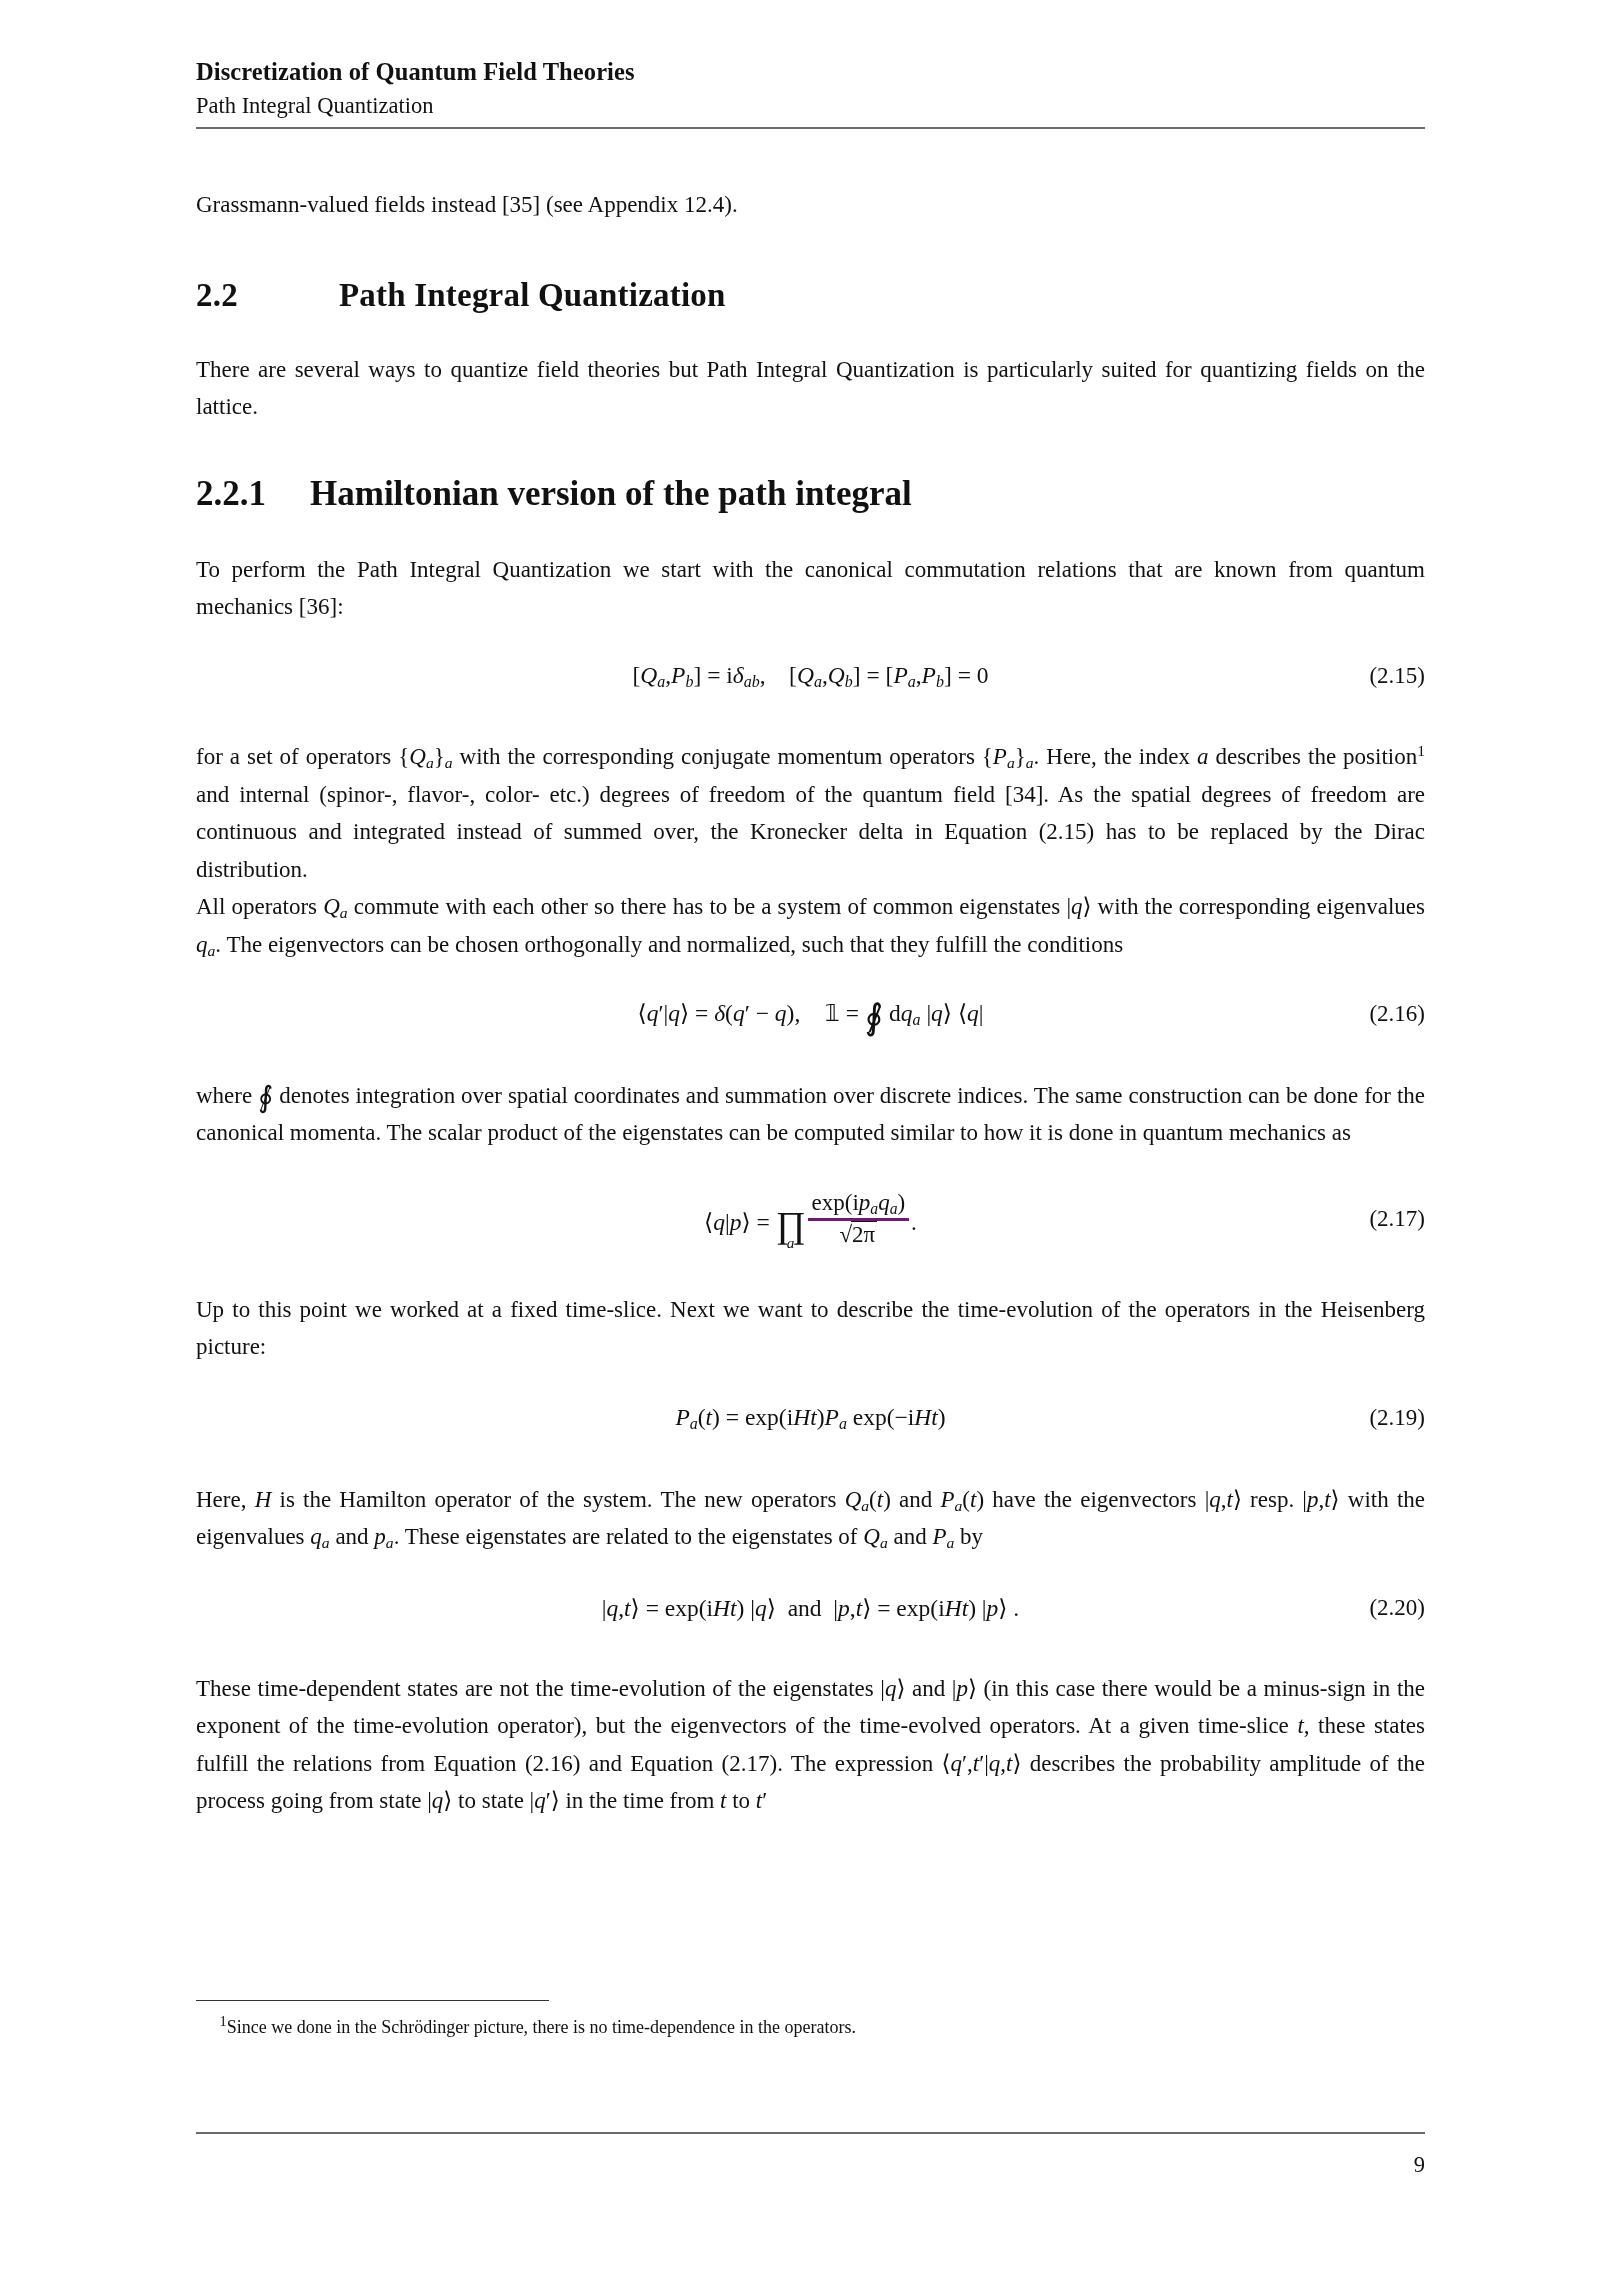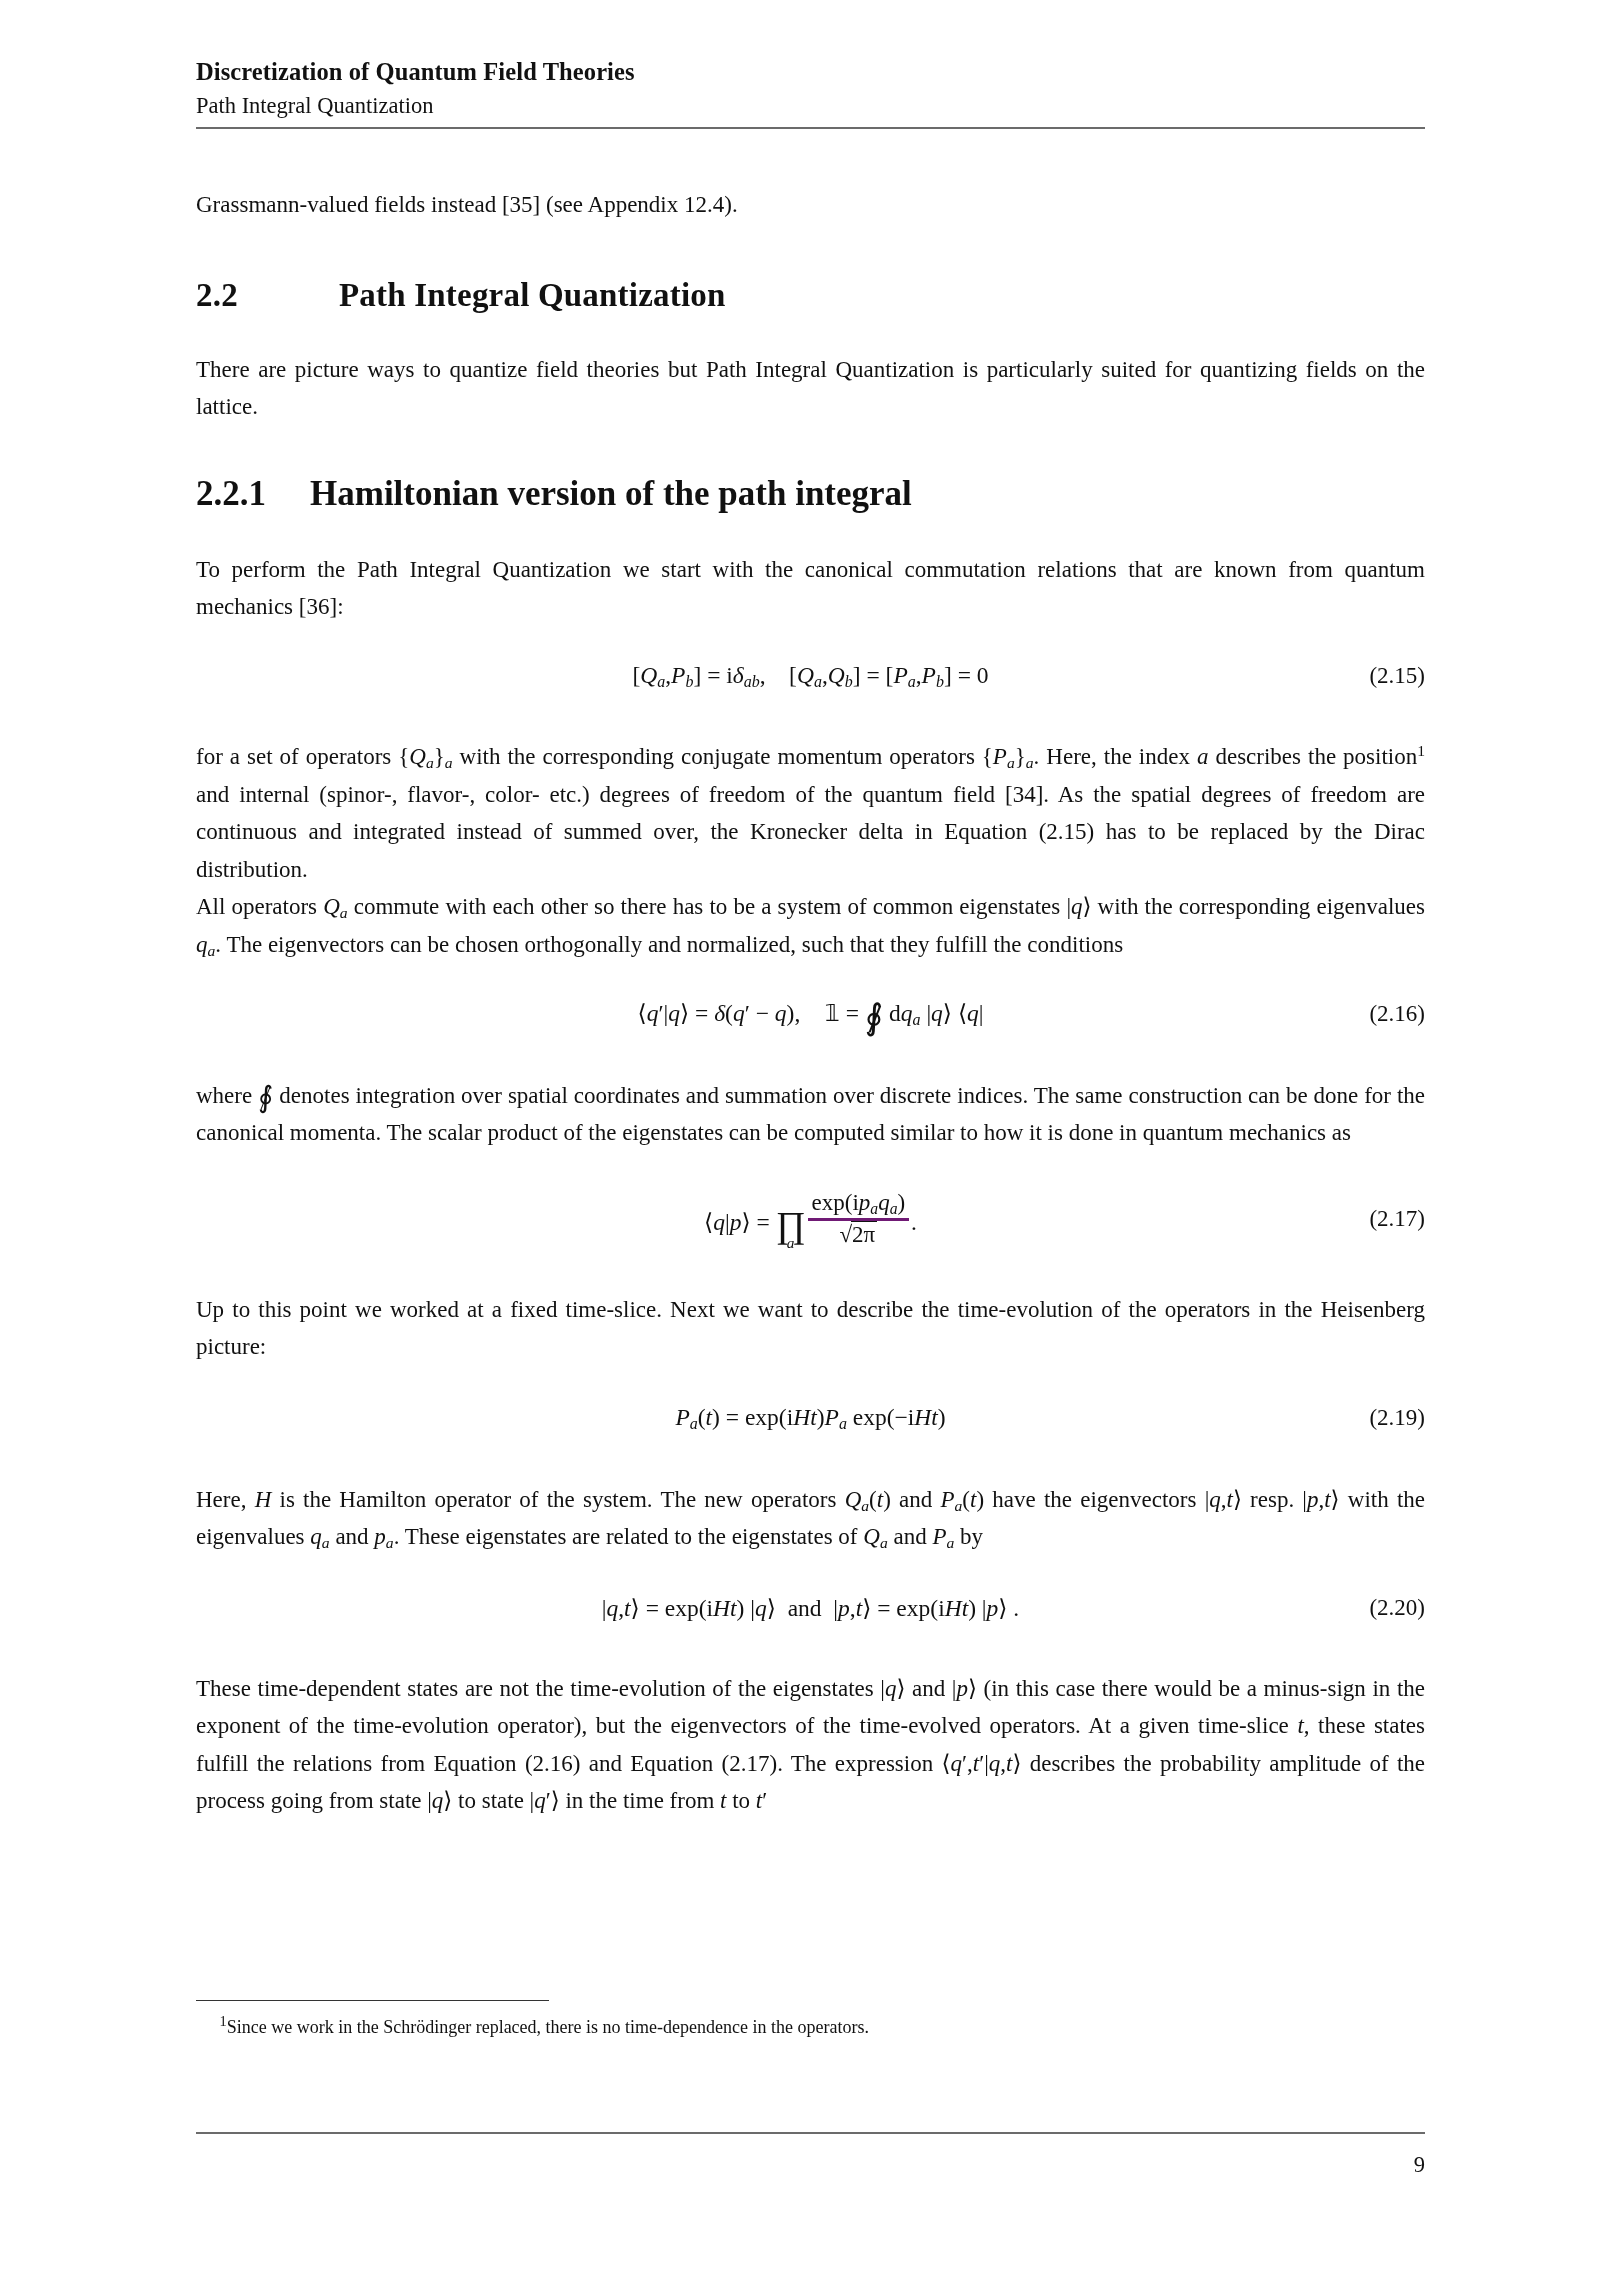--- a/index.html
+++ b/index.html
@@ -219,21 +219,21 @@
   </div>
 
   <div class="content">
 
     <p class="para">Grassmann-valued fields instead [35] (see Appendix 12.4).</p>
 
     <div class="sec-h">
       <span class="num">2.2</span><span>Path Integral Quantization</span>
     </div>
 
-    <p class="para">There are picture ways to quantize field theories but Path Integral Quantization is particularly suited for quantizing fields on the lattice.</p>
+    <p class="para">There are several ways to quantize field theories but Path Integral Quantization is particularly suited for quantizing fields on the lattice.</p>
 
     <div class="subsec-h">
       <span class="num">2.2.1</span><span>Hamiltonian version of the path integral</span>
     </div>
 
     <p class="para">To perform the Path Integral Quantization we start with the canonical commutation relations that are known from quantum mechanics [36]:</p>
 
     <div class="eq-block">
       <div class="eq-body">
         [<i class="m">Q</i><sub class="s">a</sub>,<i class="m">P</i><sub class="s">b</sub>] = i<i class="m">δ</i><sub class="s">ab</sub>,&nbsp;&nbsp;&nbsp; [<i class="m">Q</i><sub class="s">a</sub>,<i class="m">Q</i><sub class="s">b</sub>] = [<i class="m">P</i><sub class="s">a</sub>,<i class="m">P</i><sub class="s">b</sub>] = 0
@@ -292,21 +292,21 @@
 
     <p class="para spaced">
       These time-dependent states are not the time-evolution of the eigenstates |<i class="m">q</i>⟩ and |<i class="m">p</i>⟩ (in this case there would be a minus-sign in the exponent of the time-evolution operator), but the eigenvectors of the time-evolved operators. At a given time-slice <i class="m">t</i>, these states fulfill the relations from Equation (2.16) and Equation (2.17). The expression ⟨<i class="m">q</i>′,<i class="m">t</i>′|<i class="m">q</i>,<i class="m">t</i>⟩ describes the probability amplitude of the process going from state |<i class="m">q</i>⟩ to state |<i class="m">q</i>′⟩ in the time from <i class="m">t</i> to <i class="m">t</i>′
     </p>
 
   </div>
 
   <div class="footnote-area">
     <div class="fn-rule"></div>
     <div class="footnote">
-      <sup>1</sup><span>Since we work in the Schrödinger replaced, there is no time-dependence in the operators.</span>
+      <sup>1</sup><span>Since we done in the Schrödinger picture, there is no time-dependence in the operators.</span>
     </div>
   </div>
 
   <div class="footer">
     <div class="footer-rule"></div>
     <div class="page-num">9</div>
   </div>
 
 </div>
 

